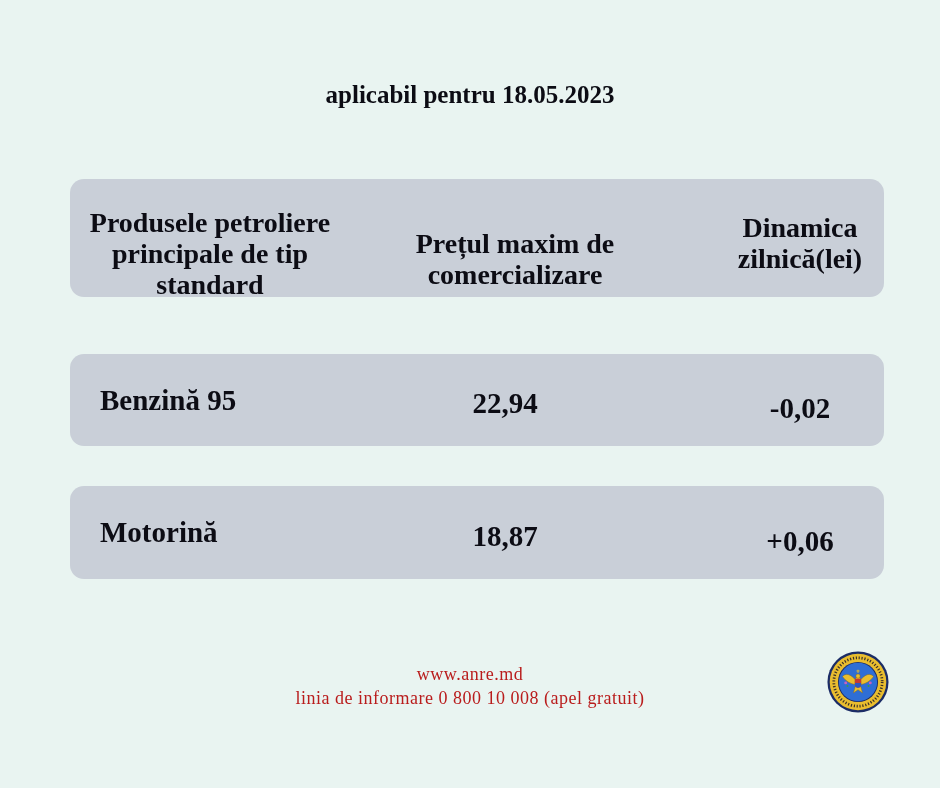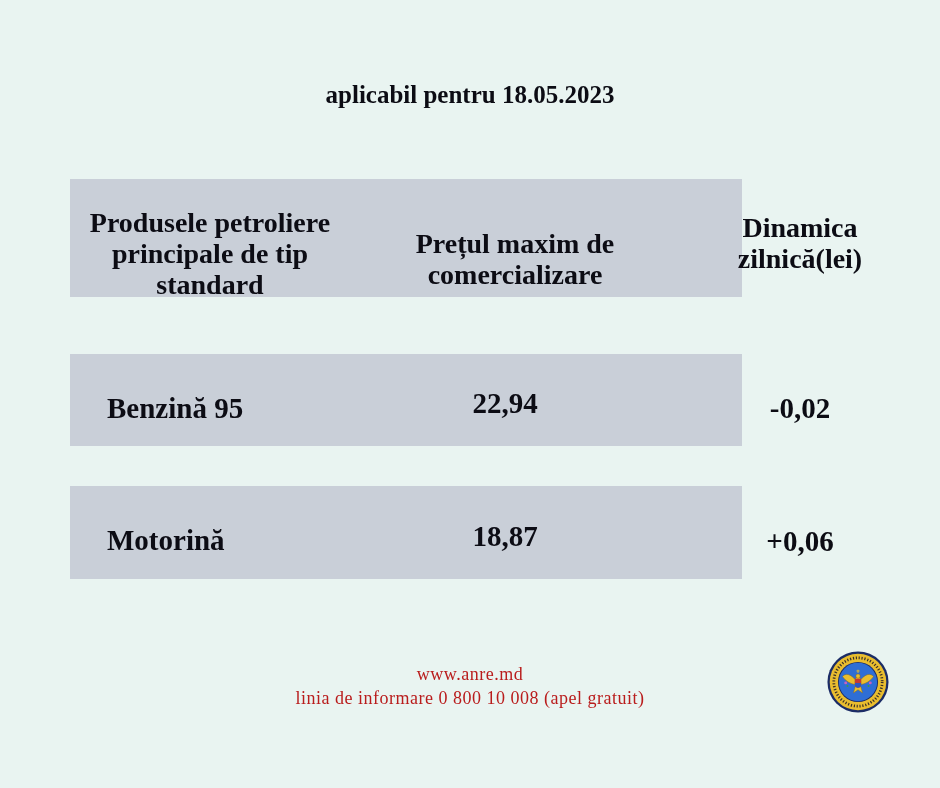--- a/index.html
+++ b/index.html
@@ -16,22 +16,23 @@
     position: absolute;
     top: 80px; left: 0; width: 100%;
     text-align: center;
     font-weight: bold;
     font-size: 25px;
     line-height: 30px;
   }
   .bar {
     position: absolute;
     left: 70px;
-    width: 672px;
+    width: 814px;
     background: #c9cfd8;
+    border-radius: 14px;
   }
   .header-bar { top: 179px; height: 118px; }
   .row-1 { top: 354px; height: 92px; }
   .row-2 { top: 486px; height: 93px; }
   .hcell {
     position: absolute;
     top: 0;
     text-align: center;
     font-weight: bold;
     font-size: 28px;
@@ -41,21 +42,21 @@
   .c2 { left: 295px; width: 300px; padding-top: 49px; }
   .c3 { left: 650px; width: 160px; padding-top: 33px; }
   .rcell {
     position: absolute;
     top: 0; height: 100%;
     display: flex;
     align-items: center;
     font-weight: bold;
     font-size: 29px;
   }
-  .product { left: 7px; width: 300px; padding-left: 30px; justify-content: flex-start; box-sizing: border-box; margin-top: 8px; }
+  .product { left: 0; width: 300px; padding-left: 30px; justify-content: flex-start; box-sizing: border-box; }
   .price   { left: 335px; width: 200px; justify-content: center; padding-top: 7px; box-sizing: border-box; }
   .dynamic { left: 650px; width: 160px; justify-content: center; padding-top: 17px; box-sizing: border-box; }
   .footer {
     position: absolute;
     top: 662px; left: 0; width: 100%;
     text-align: center;
     color: #b91c1c;
     font-weight: normal;
     font-size: 18px;
     line-height: 24px;

